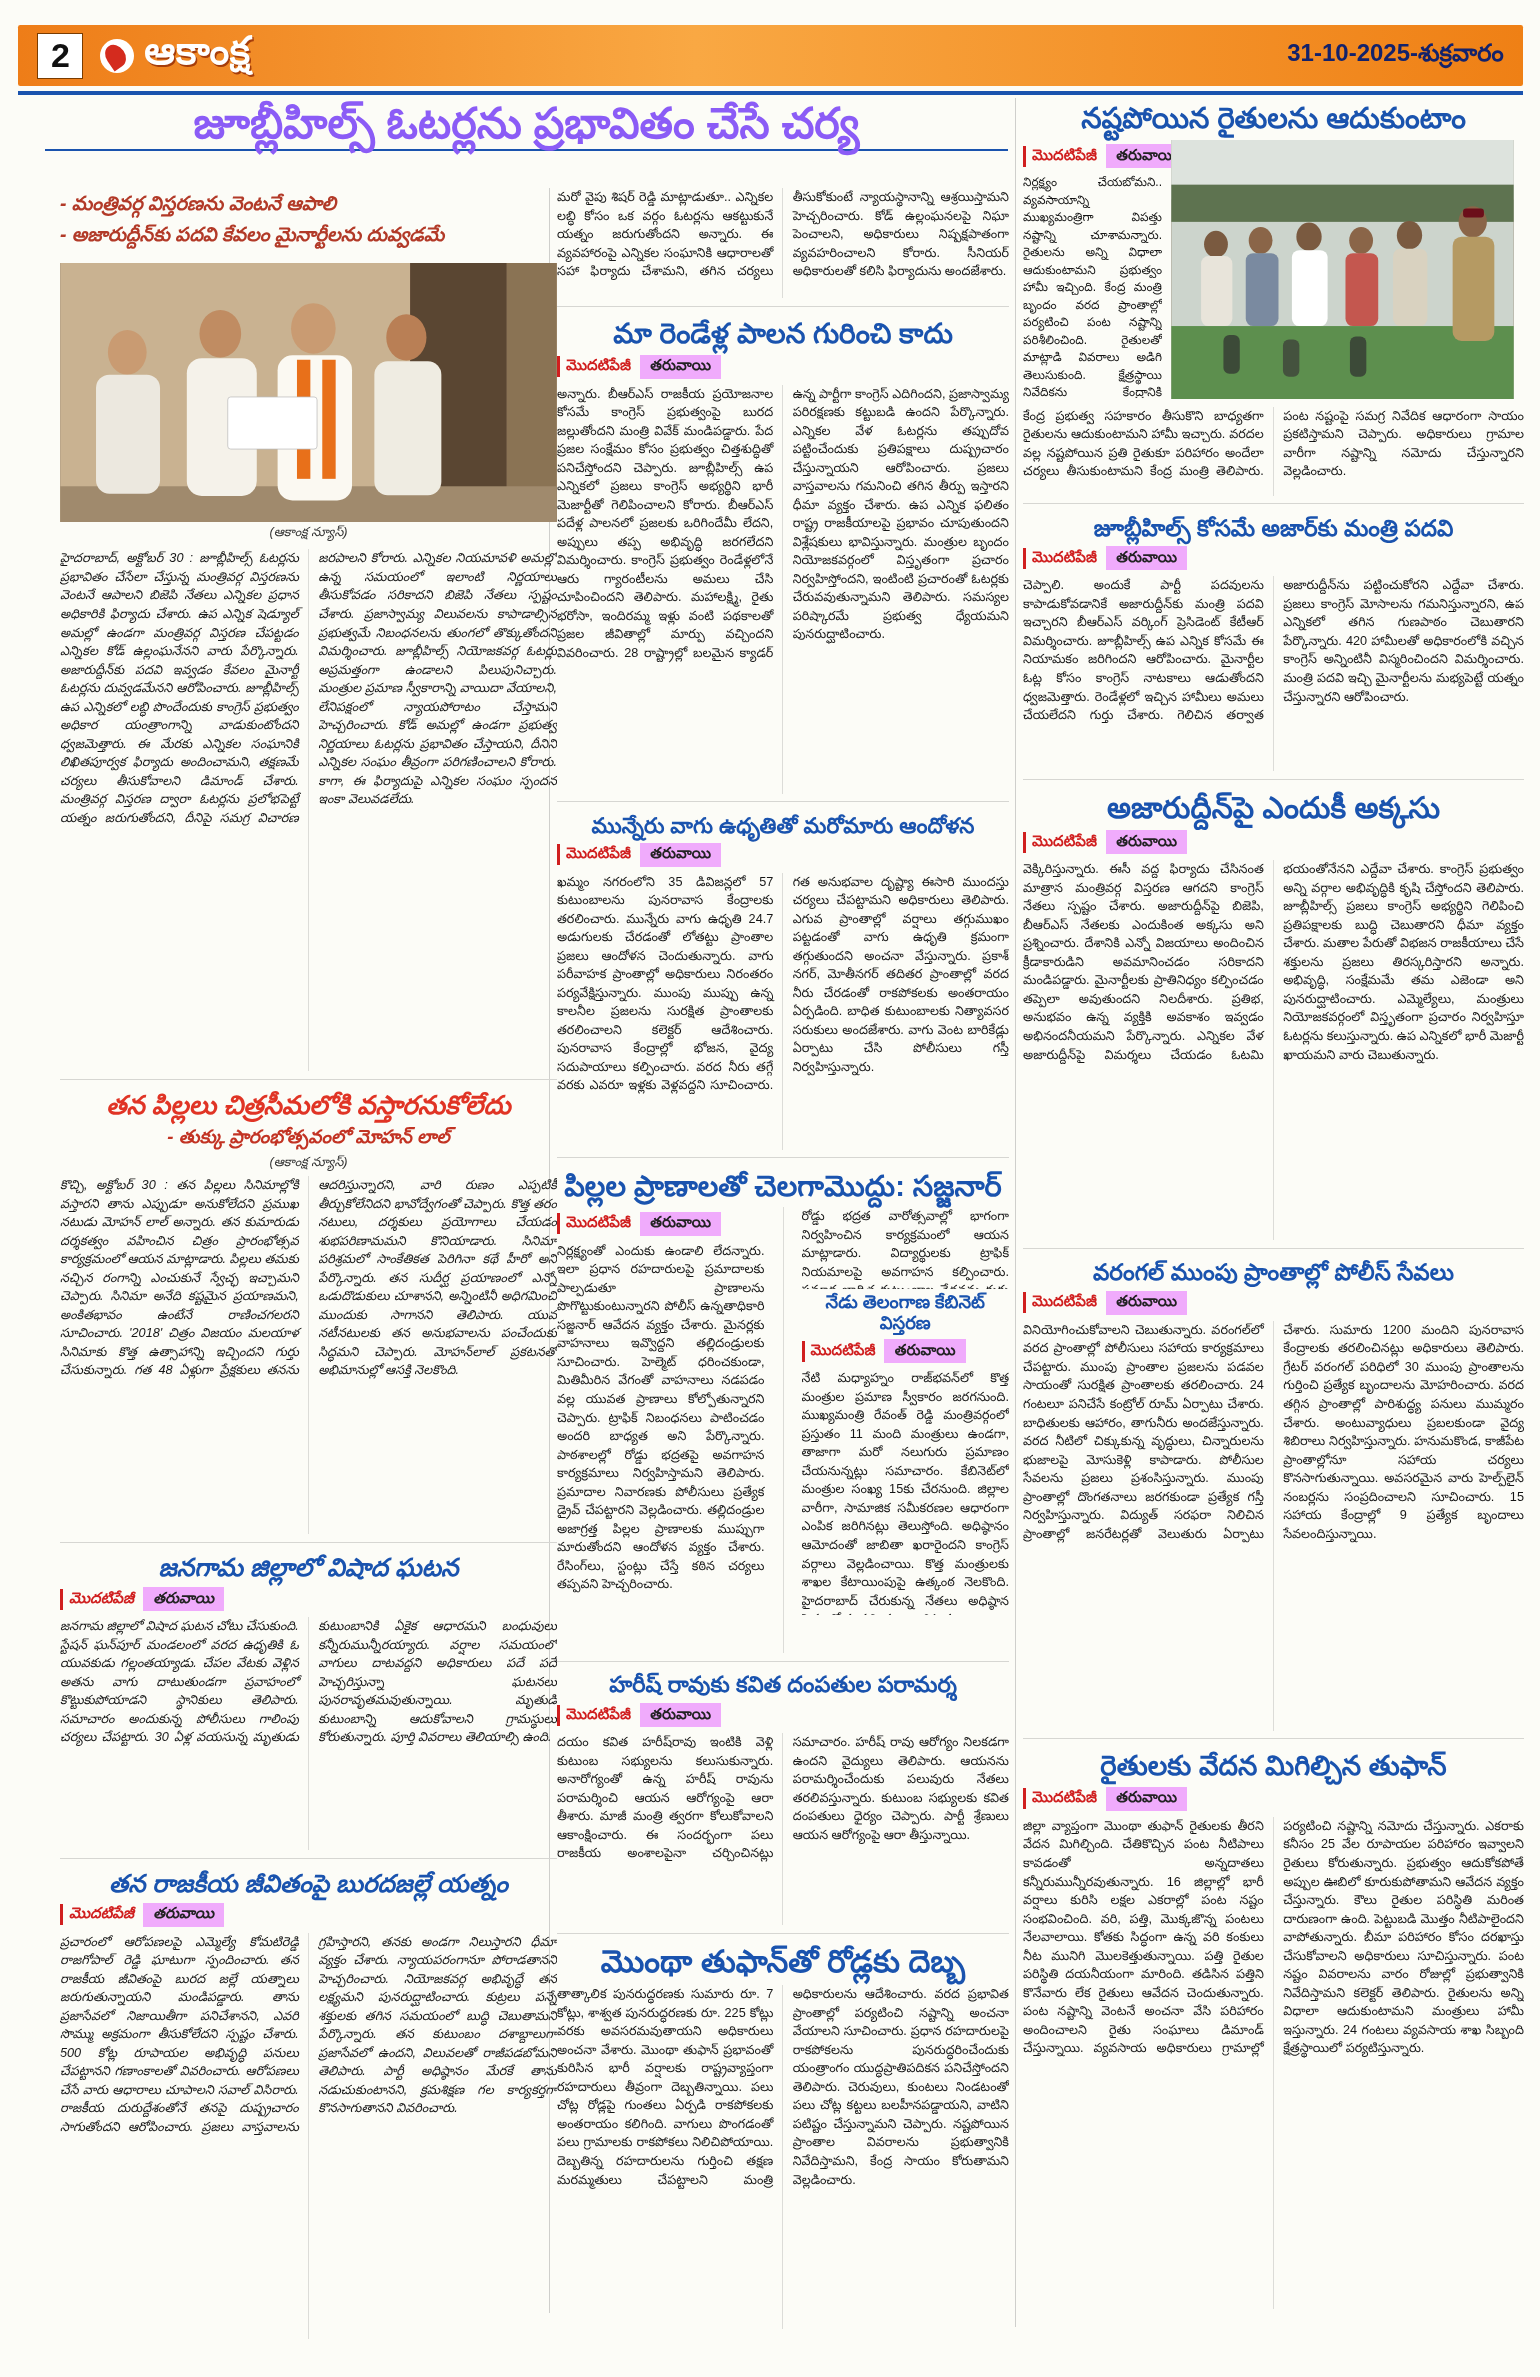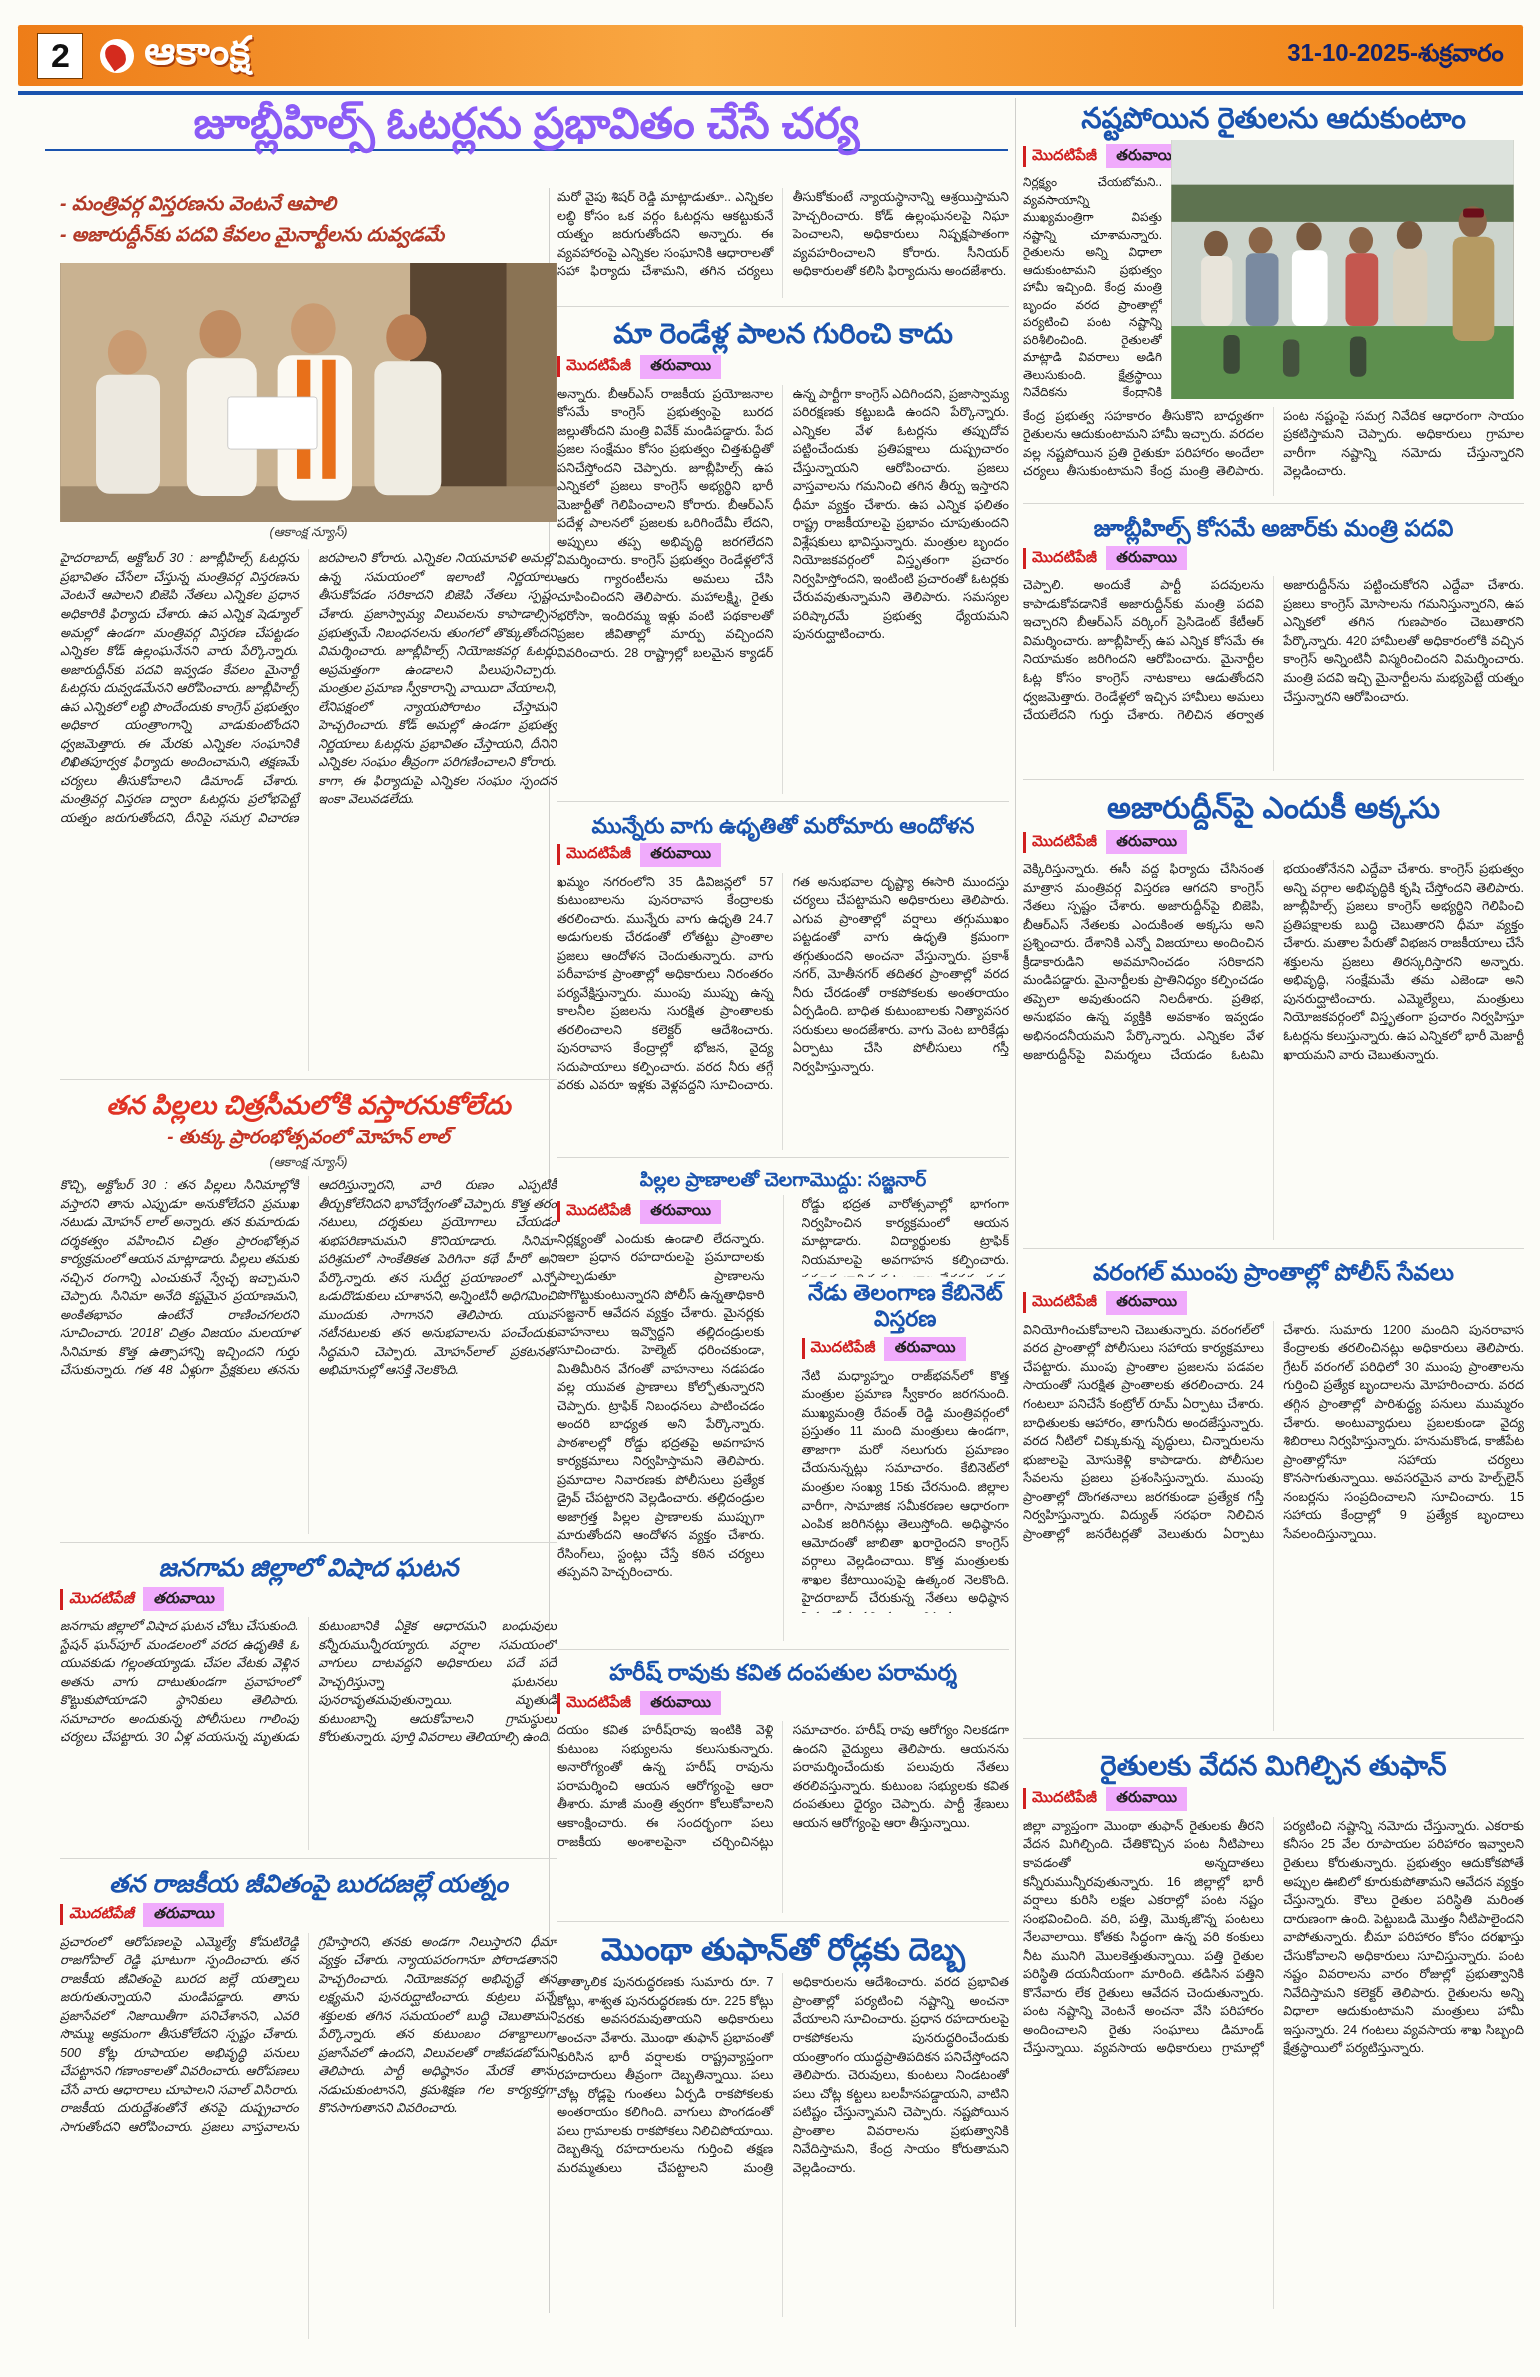--- a/index.html
+++ b/index.html
@@ -180,32 +180,32 @@
     <article class="art">
       <h2 class="hl" style="font-size:21.6px;">మున్నేరు వాగు ఉధృతితో మరోమారు ఆందోళన</h2>
       <div class="tag">
         <span class="t1">మొదటిపేజీ</span>
         <span class="t2">తరువాయి</span>
       </div>
       <div class="body2" style="height:277px;">ఖమ్మం నగరంలోని 35 డివిజన్లలో 57 కుటుంబాలను పునరావాస కేంద్రాలకు తరలించారు. మున్నేరు వాగు ఉధృతి 24.7 అడుగులకు చేరడంతో లోతట్టు ప్రాంతాల ప్రజలు ఆందోళన చెందుతున్నారు. వాగు పరీవాహక ప్రాంతాల్లో అధికారులు నిరంతరం పర్యవేక్షిస్తున్నారు. ముంపు ముప్పు ఉన్న కాలనీల ప్రజలను సురక్షిత ప్రాంతాలకు తరలించాలని కలెక్టర్ ఆదేశించారు. పునరావాస కేంద్రాల్లో భోజన, వైద్య సదుపాయాలు కల్పించారు. వరద నీరు తగ్గే వరకు ఎవరూ ఇళ్లకు వెళ్లవద్దని సూచించారు. గత అనుభవాల దృష్ట్యా ఈసారి ముందస్తు చర్యలు చేపట్టామని అధికారులు తెలిపారు. ఎగువ ప్రాంతాల్లో వర్షాలు తగ్గుముఖం పట్టడంతో వాగు ఉధృతి క్రమంగా తగ్గుతుందని అంచనా వేస్తున్నారు. ప్రకాశ్ నగర్, మోతీనగర్ తదితర ప్రాంతాల్లో వరద నీరు చేరడంతో రాకపోకలకు అంతరాయం ఏర్పడింది. బాధిత కుటుంబాలకు నిత్యావసర సరుకులు అందజేశారు. వాగు వెంట బారికేడ్లు ఏర్పాటు చేసి పోలీసులు గస్తీ నిర్వహిస్తున్నారు.</div>
     </article>
 
     <article class="art">
-      <h2 class="hl" style="font-size:19px;">పిల్లల ప్రాణాలతో చెలగామొద్దు: సజ్జనార్</h2>
+      <h2 class="hl" style="font-size:29px;">పిల్లల ప్రాణాలతో చెలగామొద్దు: సజ్జనార్</h2>
       <div class="split" style="height:446px;">
         <div class="col first">
           <div class="tag">
             <span class="t1">మొదటిపేజీ</span>
             <span class="t2">తరువాయి</span>
           </div>
           <div class="body1" style="height:409px;">నిర్లక్ష్యంతో ఎందుకు ఉండాలి లేదన్నారు. ఇలా ప్రధాన రహదారులపై ప్రమాదాలకు పాల్పడుతూ ప్రాణాలను పొగొట్టుకుంటున్నారని పోలీస్ ఉన్నతాధికారి సజ్జనార్ ఆవేదన వ్యక్తం చేశారు. మైనర్లకు వాహనాలు ఇవ్వొద్దని తల్లిదండ్రులకు సూచించారు. హెల్మెట్ ధరించకుండా, మితిమీరిన వేగంతో వాహనాలు నడపడం వల్ల యువత ప్రాణాలు కోల్పోతున్నారని చెప్పారు. ట్రాఫిక్ నిబంధనలు పాటించడం అందరి బాధ్యత అని పేర్కొన్నారు. పాఠశాలల్లో రోడ్డు భద్రతపై అవగాహన కార్యక్రమాలు నిర్వహిస్తామని తెలిపారు. ప్రమాదాల నివారణకు పోలీసులు ప్రత్యేక డ్రైవ్ చేపట్టారని వెల్లడించారు. తల్లిదండ్రుల అజాగ్రత్త పిల్లల ప్రాణాలకు ముప్పుగా మారుతోందని ఆందోళన వ్యక్తం చేశారు. రేసింగ్‌లు, స్టంట్లు చేస్తే కఠిన చర్యలు తప్పవని హెచ్చరించారు.</div>
         </div>
         <div class="col">
           <div class="body1" style="height:82px;">రోడ్డు భద్రత వారోత్సవాల్లో భాగంగా నిర్వహించిన కార్యక్రమంలో ఆయన మాట్లాడారు. విద్యార్థులకు ట్రాఫిక్ నియమాలపై అవగాహన కల్పించారు. ప్రమాద బాధిత కుటుంబాల వేదనను గుర్తు చేశారు.</div>
-          <h2 class="hl" style="font-size:22px;">నేడు తెలంగాణ కేబినెట్ విస్తరణ</h2>
+          <h2 class="hl" style="font-size:18px;">నేడు తెలంగాణ కేబినెట్ విస్తరణ</h2>
           <div class="tag">
             <span class="t1">మొదటిపేజీ</span>
             <span class="t2">తరువాయి</span>
           </div>
           <div class="body1" style="height:246px;">నేటి మధ్యాహ్నం రాజ్‌భవన్‌లో కొత్త మంత్రుల ప్రమాణ స్వీకారం జరగనుంది. ముఖ్యమంత్రి రేవంత్ రెడ్డి మంత్రివర్గంలో ప్రస్తుతం 11 మంది మంత్రులు ఉండగా, తాజాగా మరో నలుగురు ప్రమాణం చేయనున్నట్లు సమాచారం. కేబినెట్‌లో మంత్రుల సంఖ్య 15కు చేరనుంది. జిల్లాల వారీగా, సామాజిక సమీకరణల ఆధారంగా ఎంపిక జరిగినట్లు తెలుస్తోంది. అధిష్ఠానం ఆమోదంతో జాబితా ఖరారైందని కాంగ్రెస్ వర్గాలు వెల్లడించాయి. కొత్త మంత్రులకు శాఖల కేటాయింపుపై ఉత్కంఠ నెలకొంది. హైదరాబాద్ చేరుకున్న నేతలు అధిష్ఠాన పెద్దలతో సంప్రదింపులు జరిపారు.</div>
         </div>
       </div>
     </article>
 
     <article class="art">

